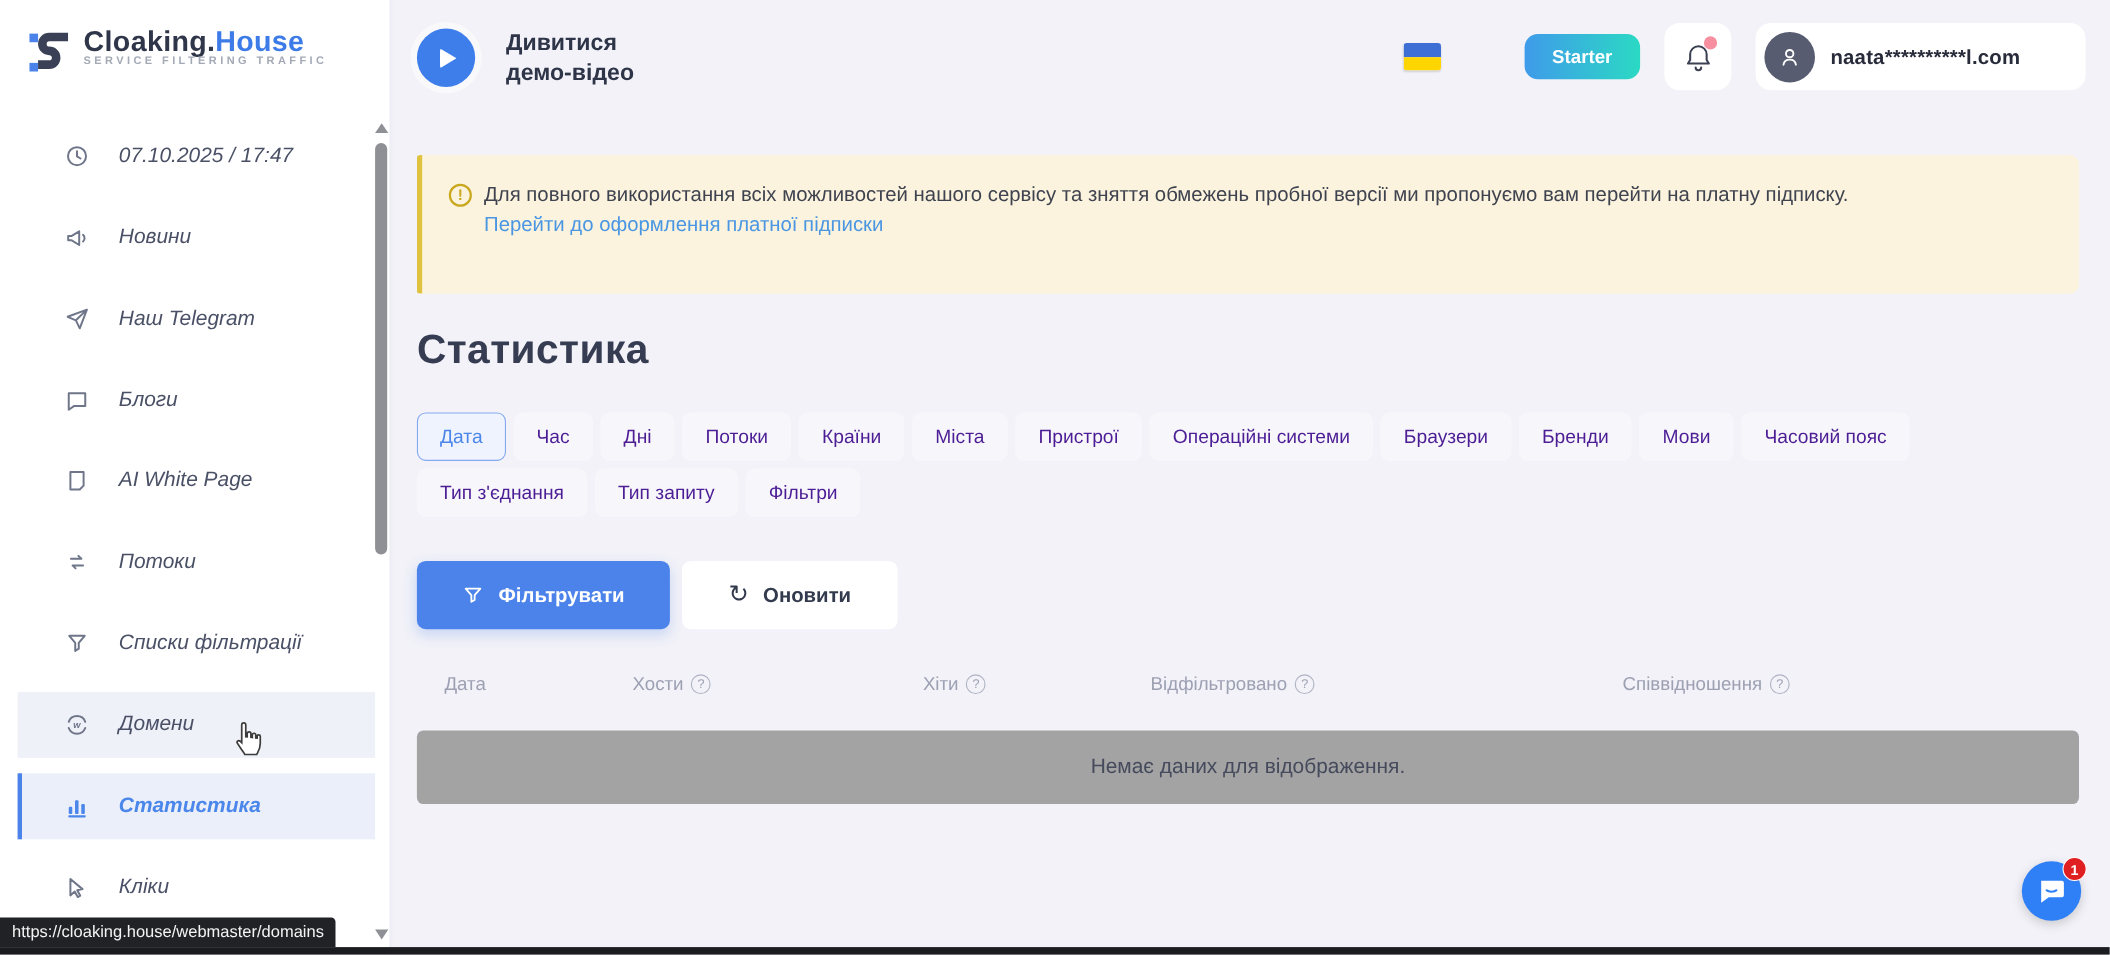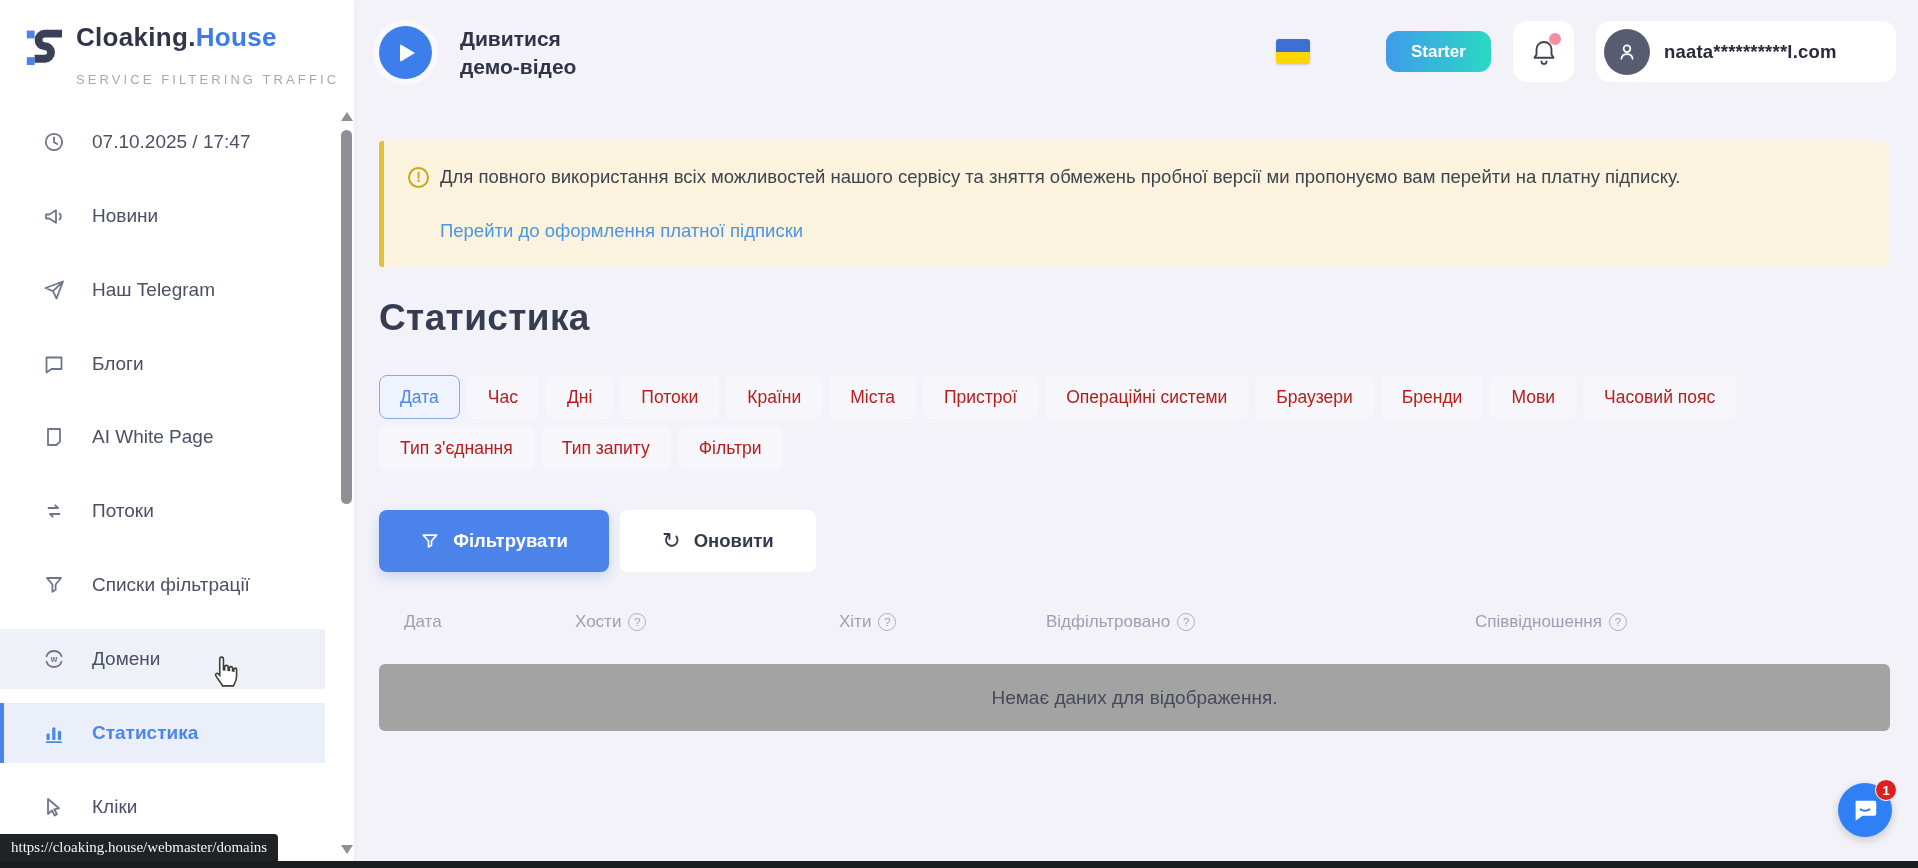--- a/index.html
+++ b/index.html
@@ -8,22 +8,22 @@
     position:relative; overflow:hidden;
     background:#F2F2F8;
     font-family:"Liberation Sans", sans-serif;
     color:#3A4053;
   }
   
   .sidebar { position:absolute; left:0; top:0; width:354px; height:868px; background:#fff; box-shadow:1px 0 4px rgba(40,50,80,.04); }
   .logo { position:absolute; left:26px; top:24px; display:flex; align-items:flex-start; gap:14px; cursor:pointer; }
   .logo-text-main { font-size:26px; font-weight:700; letter-spacing:.3px; color:#30364A; line-height:1; }
   .logo-text-main .accent { color:#3D7BE8; }
-  .logo-tagline { font-size:13px; letter-spacing:3.1px; color:#A4A9B6; margin-top:22px; white-space:nowrap; }
-  .nav-item { position:absolute; left:0; width:325px; height:60px; display:flex; align-items:center; padding-left:42px; gap:26px; font-size:19px; color:#4A5066; cursor:pointer; }
+  .logo-tagline { font-size:10px; letter-spacing:3.1px; color:#A4A9B6; margin-top:0; white-space:nowrap;font-weight:bold; }
+  .nav-item { position:absolute; left:16px; width:325px; height:60px; display:flex; align-items:center; padding-left:42px; gap:26px; font-size:19px; color:#4A5066; cursor:pointer;font-style:italic; }
   .nav-item .nav-icon { width:24px; height:24px; flex:0 0 24px; display:flex; align-items:center; justify-content:center; }
   .nav-item.hovered { background:#EFF1F8; }
   .nav-item.active { background:#EAEFFA; border-left:4px solid #4C83EA; padding-left:38px; color:#4B86EA; font-weight:700; }
   svg.ic { stroke:#6F7689; fill:none; stroke-width:1.8; stroke-linecap:round; stroke-linejoin:round; }
   .sb-thumb { position:absolute; left:341px; top:130px; width:11px; height:374px; background:#8F9095; border-radius:6px; cursor:pointer; }
   .sb-arrow-up { position:absolute; left:341px; top:112px; width:0; height:0; border-left:6px solid transparent; border-right:6px solid transparent; border-bottom:9px solid #8F9095; cursor:pointer; }
   .sb-arrow-down { position:absolute; left:341px; top:845px; width:0; height:0; border-left:6px solid transparent; border-right:6px solid transparent; border-top:9px solid #8F9095; cursor:pointer; }
   
   .play-btn { position:absolute; left:379px; top:26px; width:53px; height:53px; border-radius:50%; background:#3E7EEA; display:flex; align-items:center; justify-content:center; cursor:pointer; box-shadow:0 0 0 6px rgba(255,255,255,.55); }
   .play-tri { width:0; height:0; border-left:15px solid #fff; border-top:9px solid transparent; border-bottom:9px solid transparent; margin-left:4px; border-radius:2px; }
@@ -33,40 +33,40 @@
   .plan-btn { position:absolute; left:1386px; top:31px; height:41px; padding:0 25px; border:none; border-radius:12px; background:linear-gradient(90deg,#3F9BEA,#2BD9C4); color:#fff; font-size:17px; font-weight:700; font-family:inherit; cursor:pointer; }
   .bell-card { position:absolute; left:1513px; top:21px; width:61px; height:61px; background:#fff; border-radius:14px; display:flex; align-items:center; justify-content:center; cursor:pointer; }
   .bell-dot { position:absolute; top:12px; right:13px; width:12px; height:12px; border-radius:50%; background:#F78FA0; }
   .user-card { position:absolute; left:1596px; top:21px; width:300px; height:61px; background:#fff; border-radius:14px; display:flex; align-items:center; padding-left:8px; gap:14px; cursor:pointer; }
   .avatar { width:46px; height:46px; border-radius:50%; background:#575C70; display:flex; align-items:center; justify-content:center; }
   .user-email { font-size:18.5px; font-weight:700; color:#272B3A; letter-spacing:.2px; }
   
   .banner { position:absolute; left:379px; top:141px; width:1511px; height:126px; background:#FBF3DD; border-left:5px solid #DFC23E; border-radius:3px 8px 8px 3px; padding:24px 60px 0 56px; }
   .warn-ic { position:absolute; left:24px; top:26px; width:21px; height:21px; border:2px solid #C9A81F; border-radius:50%; color:#C9A81F; font-size:14px; font-weight:700; text-align:center; line-height:17px; }
   .banner-text { font-size:18.5px; color:#3F434F; line-height:1.3; max-width:1400px; }
-  .banner-link { display:inline-block; margin-top:31px; font-size:18.5px; color:#4A96E3; cursor:pointer; text-decoration:none; }
+  .banner-link { display:inline-block; margin-top:4px; font-size:18.5px; color:#4A96E3; cursor:pointer; text-decoration:none; }
   
   .page-title { position:absolute; left:379px; top:297px; font-size:37px; font-weight:800; color:#363C51; letter-spacing:.4px; }
   .tabs { position:absolute; left:379px; width:1480px; display:flex; gap:7px; }
   .tabs-row1 { top:375px; } .tabs-row2 { top:426px; }
-  .tab { height:44px; padding:0 21px; border-radius:8px; background:#F7F7FB; display:inline-flex; align-items:center; font-size:17.5px; color:#b91c1c; cursor:pointer; white-space:nowrap; }
+  .tab { height:44px; padding:0 21px; border-radius:8px; background:#F7F7FB; display:inline-flex; align-items:center; font-size:17.5px; color:#4c1d95; cursor:pointer; white-space:nowrap; }
   .tab.active { background:#EEF3FD; border:1.5px solid #85A9EF; color:#4C86EA; padding:0 20px; }
   .btn-row { position:absolute; left:379px; top:510px; display:flex; gap:11px; }
   .btn { height:62px; border:none; border-radius:8px; font-size:18.5px; font-weight:700; font-family:inherit; display:inline-flex; align-items:center; justify-content:center; gap:13px; cursor:pointer; }
   .btn-filter { width:230px; background:#4C83EA; color:#fff; box-shadow:0 5px 12px rgba(76,131,234,.25); }
   .btn-refresh { width:196px; background:#fff; color:#333A4E; }
   .refresh-glyph { font-family:"DejaVu Sans", sans-serif; font-size:22px; font-weight:400; line-height:1; }
   
   .thead { position:absolute; left:379px; top:612px; width:1511px; height:34px; }
   .th { position:absolute; top:0; display:inline-flex; align-items:center; gap:7px; font-size:17px; color:#9CA0B2; font-weight:500; }
   .help { width:18px; height:18px; border:1.5px solid #AEB2C2; border-radius:50%; font-size:11.5px; color:#9CA0B2; display:inline-flex; align-items:center; justify-content:center; cursor:pointer; }
   .help::after { content:"?"; }
   .empty-card { position:absolute; left:379px; top:664px; width:1511px; height:67px; background:#a3a3a3; border-radius:6px; display:flex; align-items:center; justify-content:center; font-size:19px; color:#454A5C; }
   
-  .status-tip { position:absolute; left:0; top:834px; height:27px; line-height:27px; background:#202226; color:#F4F4F4; font-size:15px; padding:0 11px; border-radius:0 4px 0 0; white-space:nowrap;font-family:Liberation Serif, serif; }
+  .status-tip { position:absolute; left:0; top:834px; height:27px; line-height:27px; background:#202226; color:#F4F4F4; font-size:15px; padding:0 11px; border-radius:0 4px 0 0; white-space:nowrap; }
   .bottom-strip { position:absolute; left:0; top:861px; width:1918px; height:7px; background:#1B1C20; }
   .chat-fab { position:absolute; left:1838px; top:783px; width:54px; height:54px; border-radius:50%; background:#2F80F7; display:flex; align-items:center; justify-content:center; cursor:pointer; box-shadow:0 3px 10px rgba(0,0,0,.18); }
   .chat-badge { position:absolute; top:-4px; right:-5px; min-width:22px; height:22px; border-radius:11px; background:#E02020; border:1.5px solid #fff; color:#fff; font-size:13px; font-weight:700; display:flex; align-items:center; justify-content:center; }
   .hand-cursor { position:absolute; left:207px; top:654px; pointer-events:none; }
 </style>
 </head>
 <body>
 
 <div class="sidebar">
   <div class="logo">

